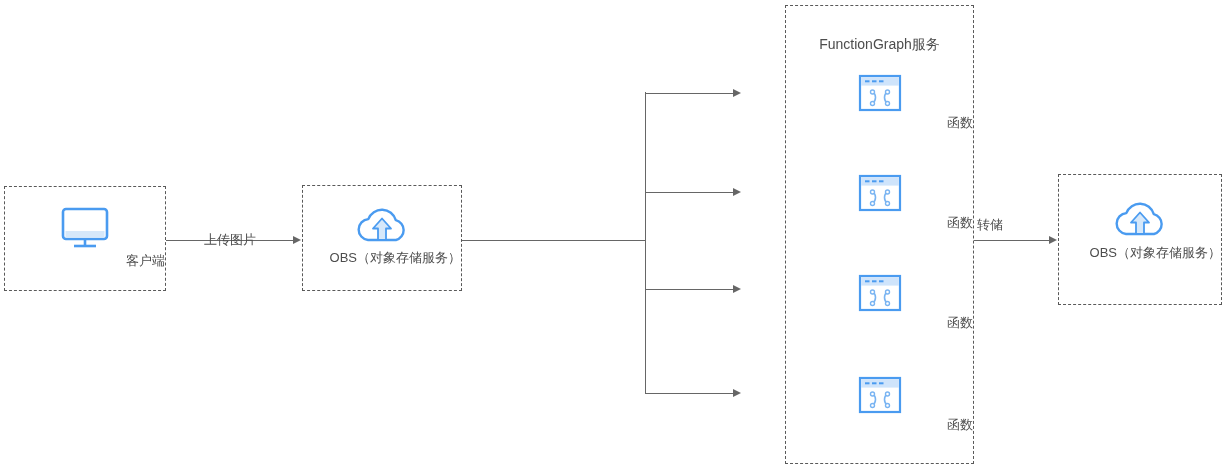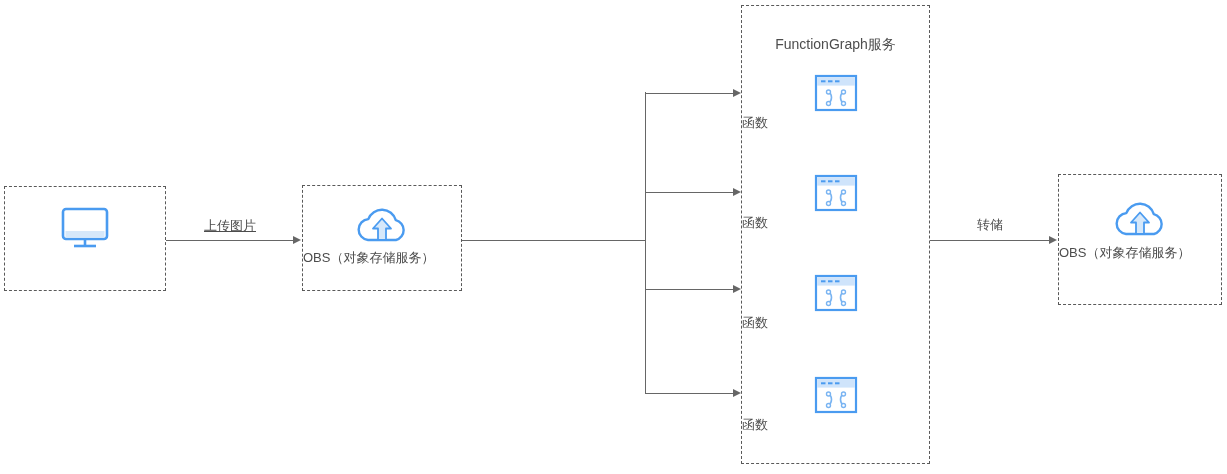--- a/index.html
+++ b/index.html
@@ -21,27 +21,28 @@
     position: absolute;
     box-sizing: border-box;
     border: 1.6px dashed #595959;
     background: #ffffff;
   }
   .group-box {
     position: absolute;
     box-sizing: border-box;
     border: 1.6px dashed #595959;
     background: #ffffff;
+    margin-left: 44px;
   }
 
   .node-label {
     position: absolute;
     left: 0;
     right: 0;
-    text-align: left;
+    text-align: right;
     color: #4d4d4d;
     font-size: 13px;
     line-height: 16px;
     white-space: nowrap;
   }
   .group-title {
     position: absolute;
     left: 0;
     right: 0;
     text-align: center;
@@ -85,21 +86,21 @@
     text-align: center;
   }
 </style>
 </head>
 <body>
 
 <div id="canvas">
 
   <div class="edge-h" style="left:166px; top:240px; width:128px;"></div>
   <div class="arrow-head" style="left:293px; top:235.5px;"></div>
-  <div class="edge-label" style="left:166px; top:218px; width:128px;text-decoration:underline;">上传图片</div>
+  <div class="edge-label" style="left:166px; top:232px; width:128px;">上传图片</div>
 
   <div class="edge-h" style="left:462px; top:240px; width:184px;"></div>
 
   <div class="edge-v" style="left:645px; top:92px; height:302px;"></div>
 
   <div class="edge-h" style="left:645px; top:93px; width:90px;"></div>
   <div class="arrow-head" style="left:733px; top:88.5px;"></div>
 
   <div class="edge-h" style="left:645px; top:192px; width:90px;"></div>
   <div class="arrow-head" style="left:733px; top:187.5px;"></div>
@@ -116,20 +117,21 @@
 
   <div class="node-box" style="left:4px; top:186px; width:162px; height:105px;">
     <span class="icon-wrap" style="left:50%; top:20px; width:52px; height:42px; margin-left:-26px;">
       <svg width="52" height="42" viewBox="0 0 52 42" xmlns="http://www.w3.org/2000/svg">
         <rect x="4" y="2" width="44" height="30" rx="3" ry="3" fill="#ffffff" stroke="#4a9bf0" stroke-width="2.6"></rect>
         <rect x="6.5" y="24" width="39" height="6" fill="#d6e8fa"></rect>
         <line x1="26" y1="33" x2="26" y2="38" stroke="#4a9bf0" stroke-width="2.6"></line>
         <line x1="15" y1="39" x2="37" y2="39" stroke="#4a9bf0" stroke-width="2.6"></line>
       </svg>
     </span>
+    <span class="node-label" style="top:66px;">客户端</span>
   </div>
 
   <div class="node-box" style="left:302px; top:185px; width:160px; height:106px;">
     <span class="icon-wrap" style="left:50%; top:17px; width:58px; height:42px; margin-left:-29px;">
       <svg width="58" height="42" viewBox="0 0 58 42" xmlns="http://www.w3.org/2000/svg">
         <path d="M15 37 A10.5 10.5 0 0 1 15.3 16.1 A14.5 14.5 0 0 1 42.8 17.2 A10.2 10.2 0 0 1 43 37 Z" fill="#ffffff" stroke="#4a9bf0" stroke-width="2.4" stroke-linejoin="round"></path>
         <path d="M29 15.5 L38 25.5 L33 25.5 L33 37 L25 37 L25 25.5 L20 25.5 Z" fill="#d6e8fa" stroke="#4a9bf0" stroke-width="1.8" stroke-linejoin="round"></path>
       </svg>
     </span>
     <span class="node-label" style="top:64px;">OBS（对象存储服务）</span>

